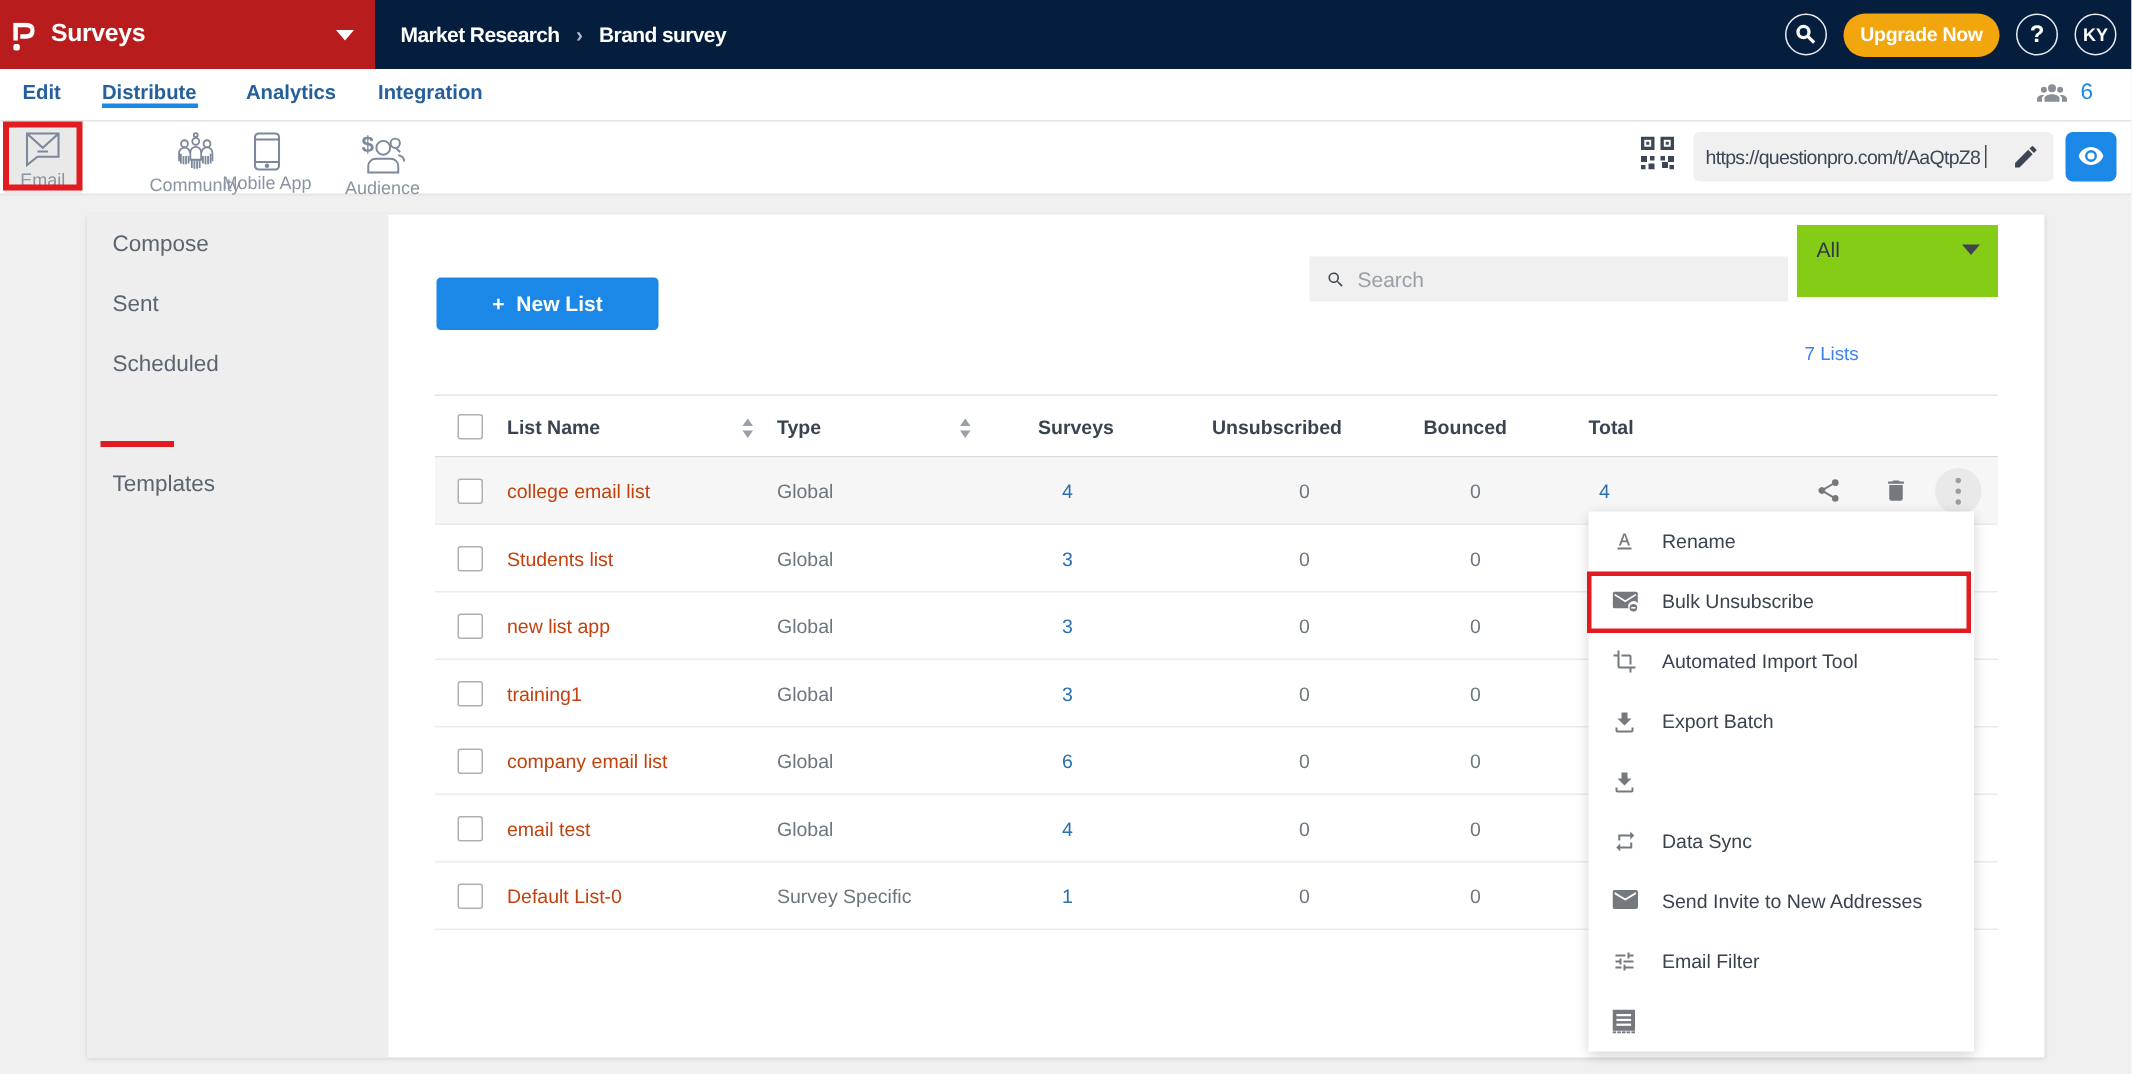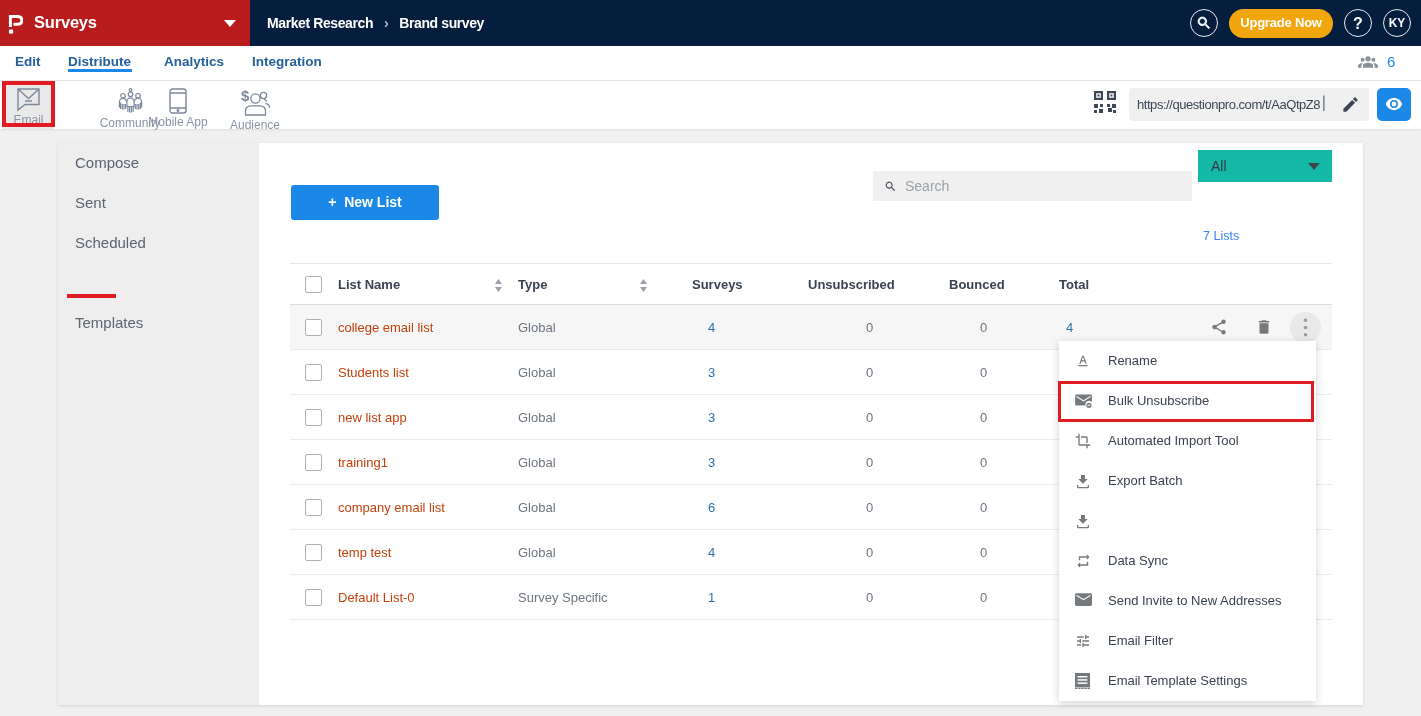--- a/index.html
+++ b/index.html
@@ -38,21 +38,21 @@
 
 
 #card { position:absolute; left:58px; top:143px; width:1305px; height:562px; background:#fff; box-shadow:0 1px 3px rgba(0,0,0,.12); }
 #sidebar { position:absolute; left:0; top:0; width:201px; height:562px; background:#eeeeee; }
 .side-item { position:absolute; left:0; width:201px; height:40px; color:#5b6470; font-size:15px; line-height:40px; padding-left:17px; }
 .side-item.active { background:#fff; border-left:6px solid #1b87e6; padding-left:11px; color:#545d69; }
 #red-underline { position:absolute; left:9px; top:151px; width:49px; height:4px; background:#e11b22; }
 
 
 #searchbox { position:absolute; left:815px; top:8px; width:319px; height:30px; background:#f0f0f0; color:#9aa0a8; font-size:14px; line-height:30px;margin-top:20px; }
-#allbox { position:absolute; left:1140px; top:7px; width:134px; height:32px; background:#14b8a6; color:#333a45; font-size:14px; line-height:32px; padding-left:13px; }
+#allbox { position:absolute; left:1140px; top:7px; width:134px; height:48px; background:#84cc16; color:#333a45; font-size:14px; line-height:32px; padding-left:13px; }
 #allbox .caret { position:absolute; right:12px; top:13px; width:0; height:0; border-left:6px solid transparent; border-right:6px solid transparent; border-top:7px solid #40454d; }
 #newlist { position:absolute; left:233px; top:42px; width:148px; height:35px; background:#1b87e6; border-radius:3px; color:#fff; font-size:14px; font-weight:bold; text-align:center; line-height:35px; }
 #nlists { position:absolute; left:1145px; top:86px; color:#3b82f6; font-size:12.5px; }
 
 
 #table { position:absolute; left:232px; top:120px; width:1042px; }
 .thead { position:relative; height:42px; border-top:1px solid #e6e6e6; border-bottom:1px solid #dcdcdc; font-weight:bold; color:#3a4350; font-size:13px; }
 .row { position:relative; height:45px; border-bottom:1px solid #ebebeb; font-size:13px; }
 .row.hover { background:#f6f6f6; }
 .cell { position:absolute; top:0; line-height:45px; }
@@ -260,21 +260,21 @@
     <div class="row">
       <div class="cb"></div>
       <div class="cell link" style="left:48px;">company email list</div>
       <div class="cell gray" style="left:228px;">Global</div>
       <div class="cell num" style="left:418px;">6</div>
       <div class="cell gray" style="left:576px;">0</div>
       <div class="cell gray" style="left:690px;">0</div>
     </div>
     <div class="row">
       <div class="cb"></div>
-      <div class="cell link" style="left:48px;">temp test</div>
+      <div class="cell link" style="left:48px;">email test</div>
       <div class="cell gray" style="left:228px;">Global</div>
       <div class="cell num" style="left:418px;">4</div>
       <div class="cell gray" style="left:576px;">0</div>
       <div class="cell gray" style="left:690px;">0</div>
     </div>
     <div class="row">
       <div class="cb"></div>
       <div class="cell link" style="left:48px;">Default List-0</div>
       <div class="cell gray" style="left:228px;">Survey Specific</div>
       <div class="cell num" style="left:418px;">1</div>
@@ -346,15 +346,14 @@
           <rect x="6.3" y="14.6" width="2.4" height="1.4"></rect>
           <rect x="9.4" y="14.6" width="2.4" height="1.4"></rect>
           <rect x="12.6" y="14.6" width="2.4" height="1.4"></rect>
         </g>
         <g fill="#fff">
           <rect x="2.6" y="3" width="9.8" height="1.5"></rect>
           <rect x="2.6" y="6.2" width="9.8" height="1.5"></rect>
           <rect x="2.6" y="9.4" width="9.8" height="1.5"></rect>
         </g>
       </svg>
-    <div class="txt">Email Template Settings</div>
   </div>
 </div>
 
 </body></html>

